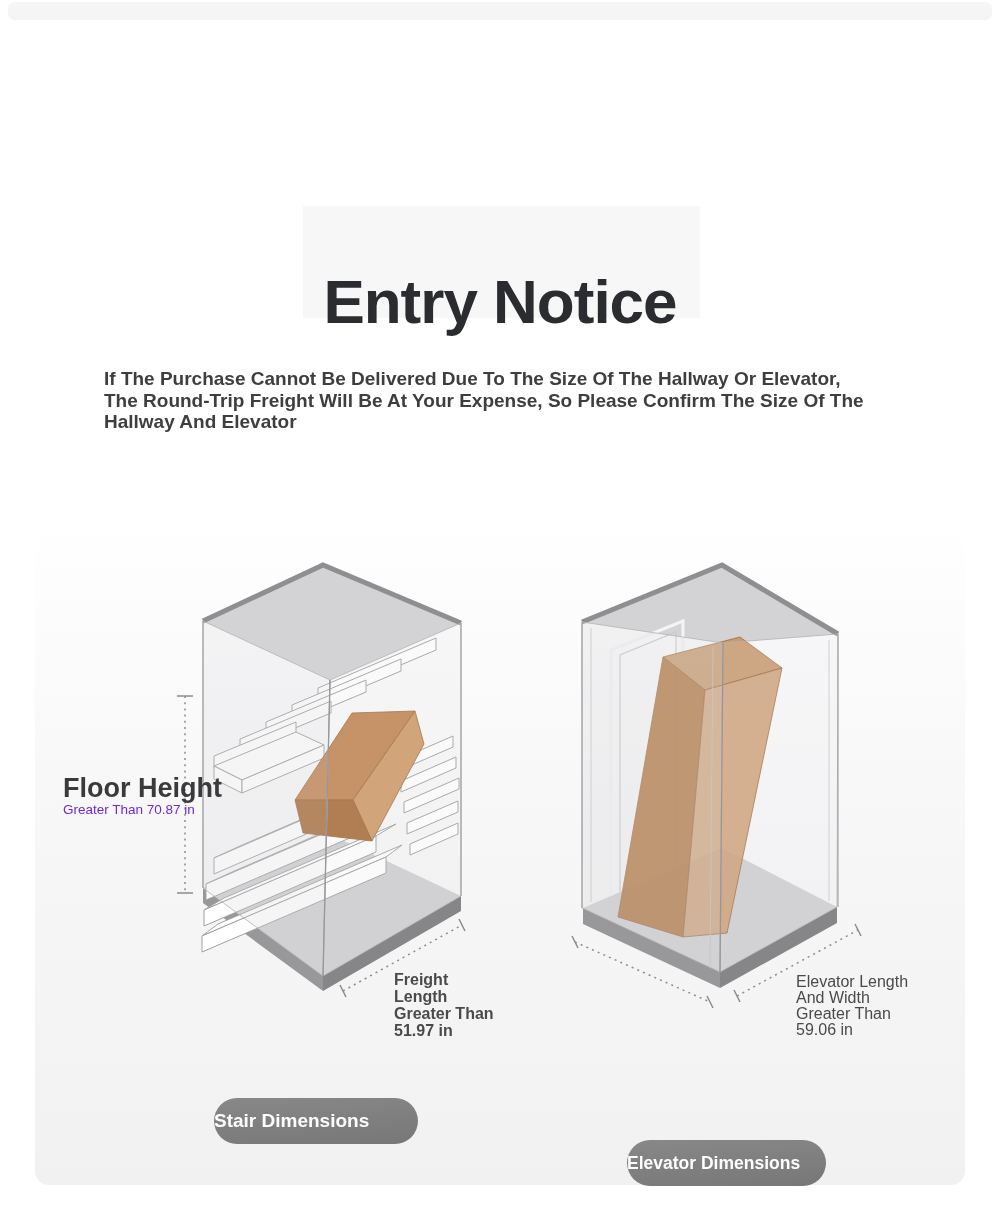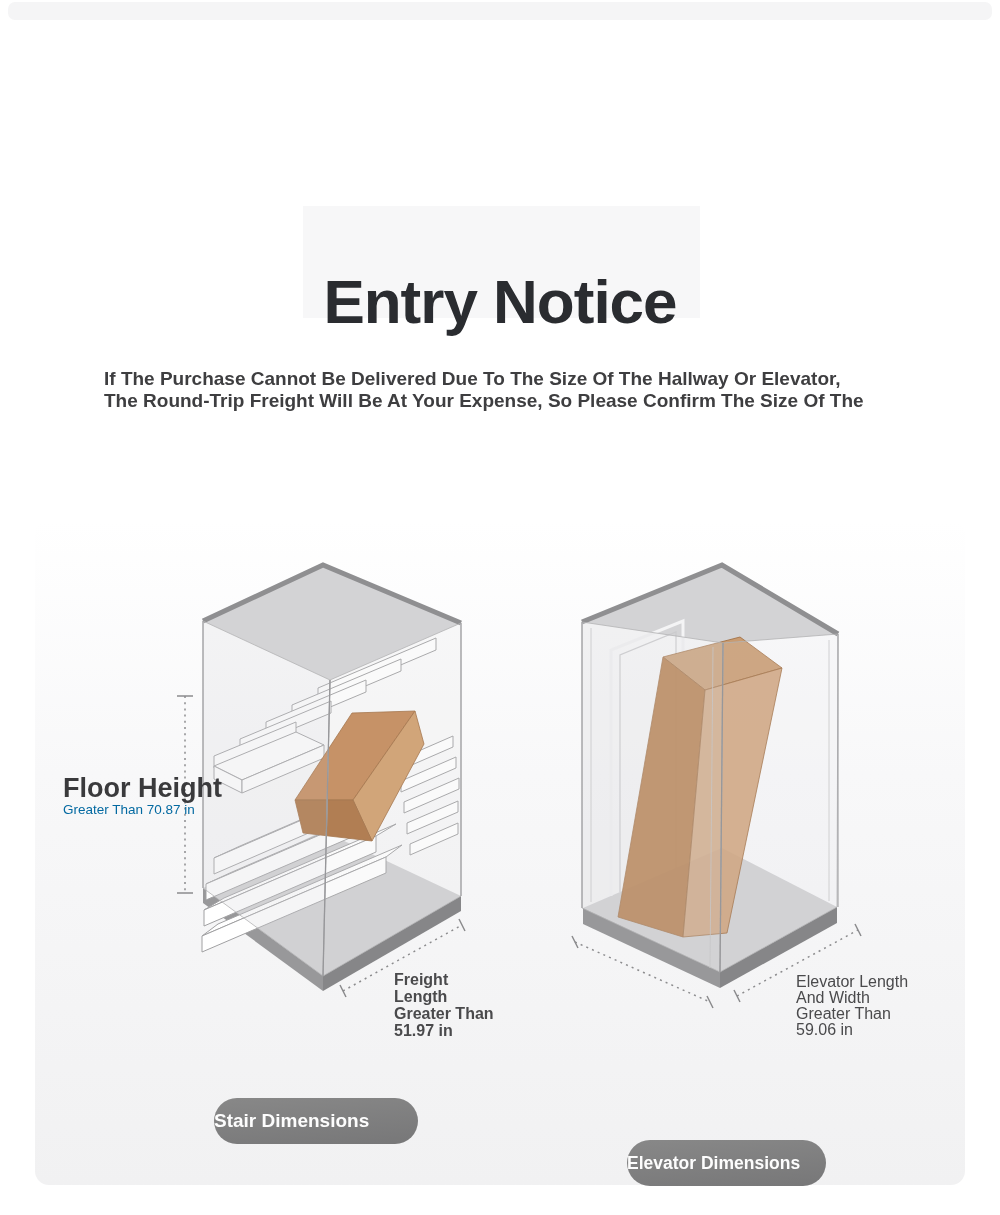--- a/index.html
+++ b/index.html
@@ -11,21 +11,21 @@
   .page-title{position:absolute;left:0;top:224px;width:1000px;text-align:center;
               font-size:62px;font-weight:800;letter-spacing:-1px;color:#2a2c30;}
   .notice{position:absolute;left:104px;top:368px;width:820px;
           font-size:19px;font-weight:700;color:#3e3e40;line-height:21.6px;}
   .notice div{white-space:nowrap;}
   .panel{position:absolute;left:35px;top:520px;width:930px;height:665px;border-radius:14px;
          background:linear-gradient(180deg,#ffffff 0%,#f8f8f9 38%,#f1f1f2 100%);}
   .diagram-svg{position:absolute;left:35px;top:520px;width:930px;height:665px;}
   .lbl{position:absolute;color:#4a4a4c;}
   .floor-height-title{left:63px;top:773px;font-size:27px;font-weight:700;color:#3a3a3c;}
-  .floor-height-sub{left:63px;top:802px;font-size:13.5px;font-weight:500;color:#0369a1;}
+  .floor-height-sub{left:63px;top:802px;font-size:13.5px;font-weight:500;color:#6d28d9;}
   .hallway-label{left:394px;top:971px;font-size:16px;font-weight:700;line-height:17px;}
   .elevator-label{left:796px;top:974px;font-size:16px;font-weight:400;line-height:16px;}
   .pill-btn{position:absolute;height:46px;border:none;border-radius:23px;cursor:pointer;
             background:linear-gradient(175deg,#888888,#777778);
             color:#fdfdfd;text-align:left;line-height:46px;padding:0;
             font-family:"Liberation Sans", sans-serif;font-weight:600;}
   .btn-stair{left:214px;top:1098px;width:204px;font-size:19px;}
   .btn-elev{left:627px;top:1097px;width:199px;font-size:17.5px;margin-top:43px;}
 </style>
 </head>
@@ -34,20 +34,21 @@
 <div class="page">
 
   <div class="topbar"></div>
 
   <div class="title-bg"></div>
   <h1 class="page-title">Entry Notice</h1>
 
   <div class="notice">
     <div>If The Purchase Cannot Be Delivered Due To The Size Of The Hallway Or Elevator,</div>
     <div>The Round-Trip Freight Will Be At Your Expense, So Please Confirm The Size Of The</div>
+    <div>Hallway And Elevator</div>
   </div>
 
   <div class="panel"></div>
 
   <svg class="diagram-svg" viewBox="35 520 930 665">
 
     <g>
       <polygon points="203,621 323,565 461,623 330,680" fill="#d3d3d5"></polygon>
       <path d="M203,621 L323,565 L461,623" fill="none" stroke="#8f8f91" stroke-width="5"></path>
       <polygon points="203,888 323,831 461,896 323,976" fill="#cfcfd1"></polygon>

